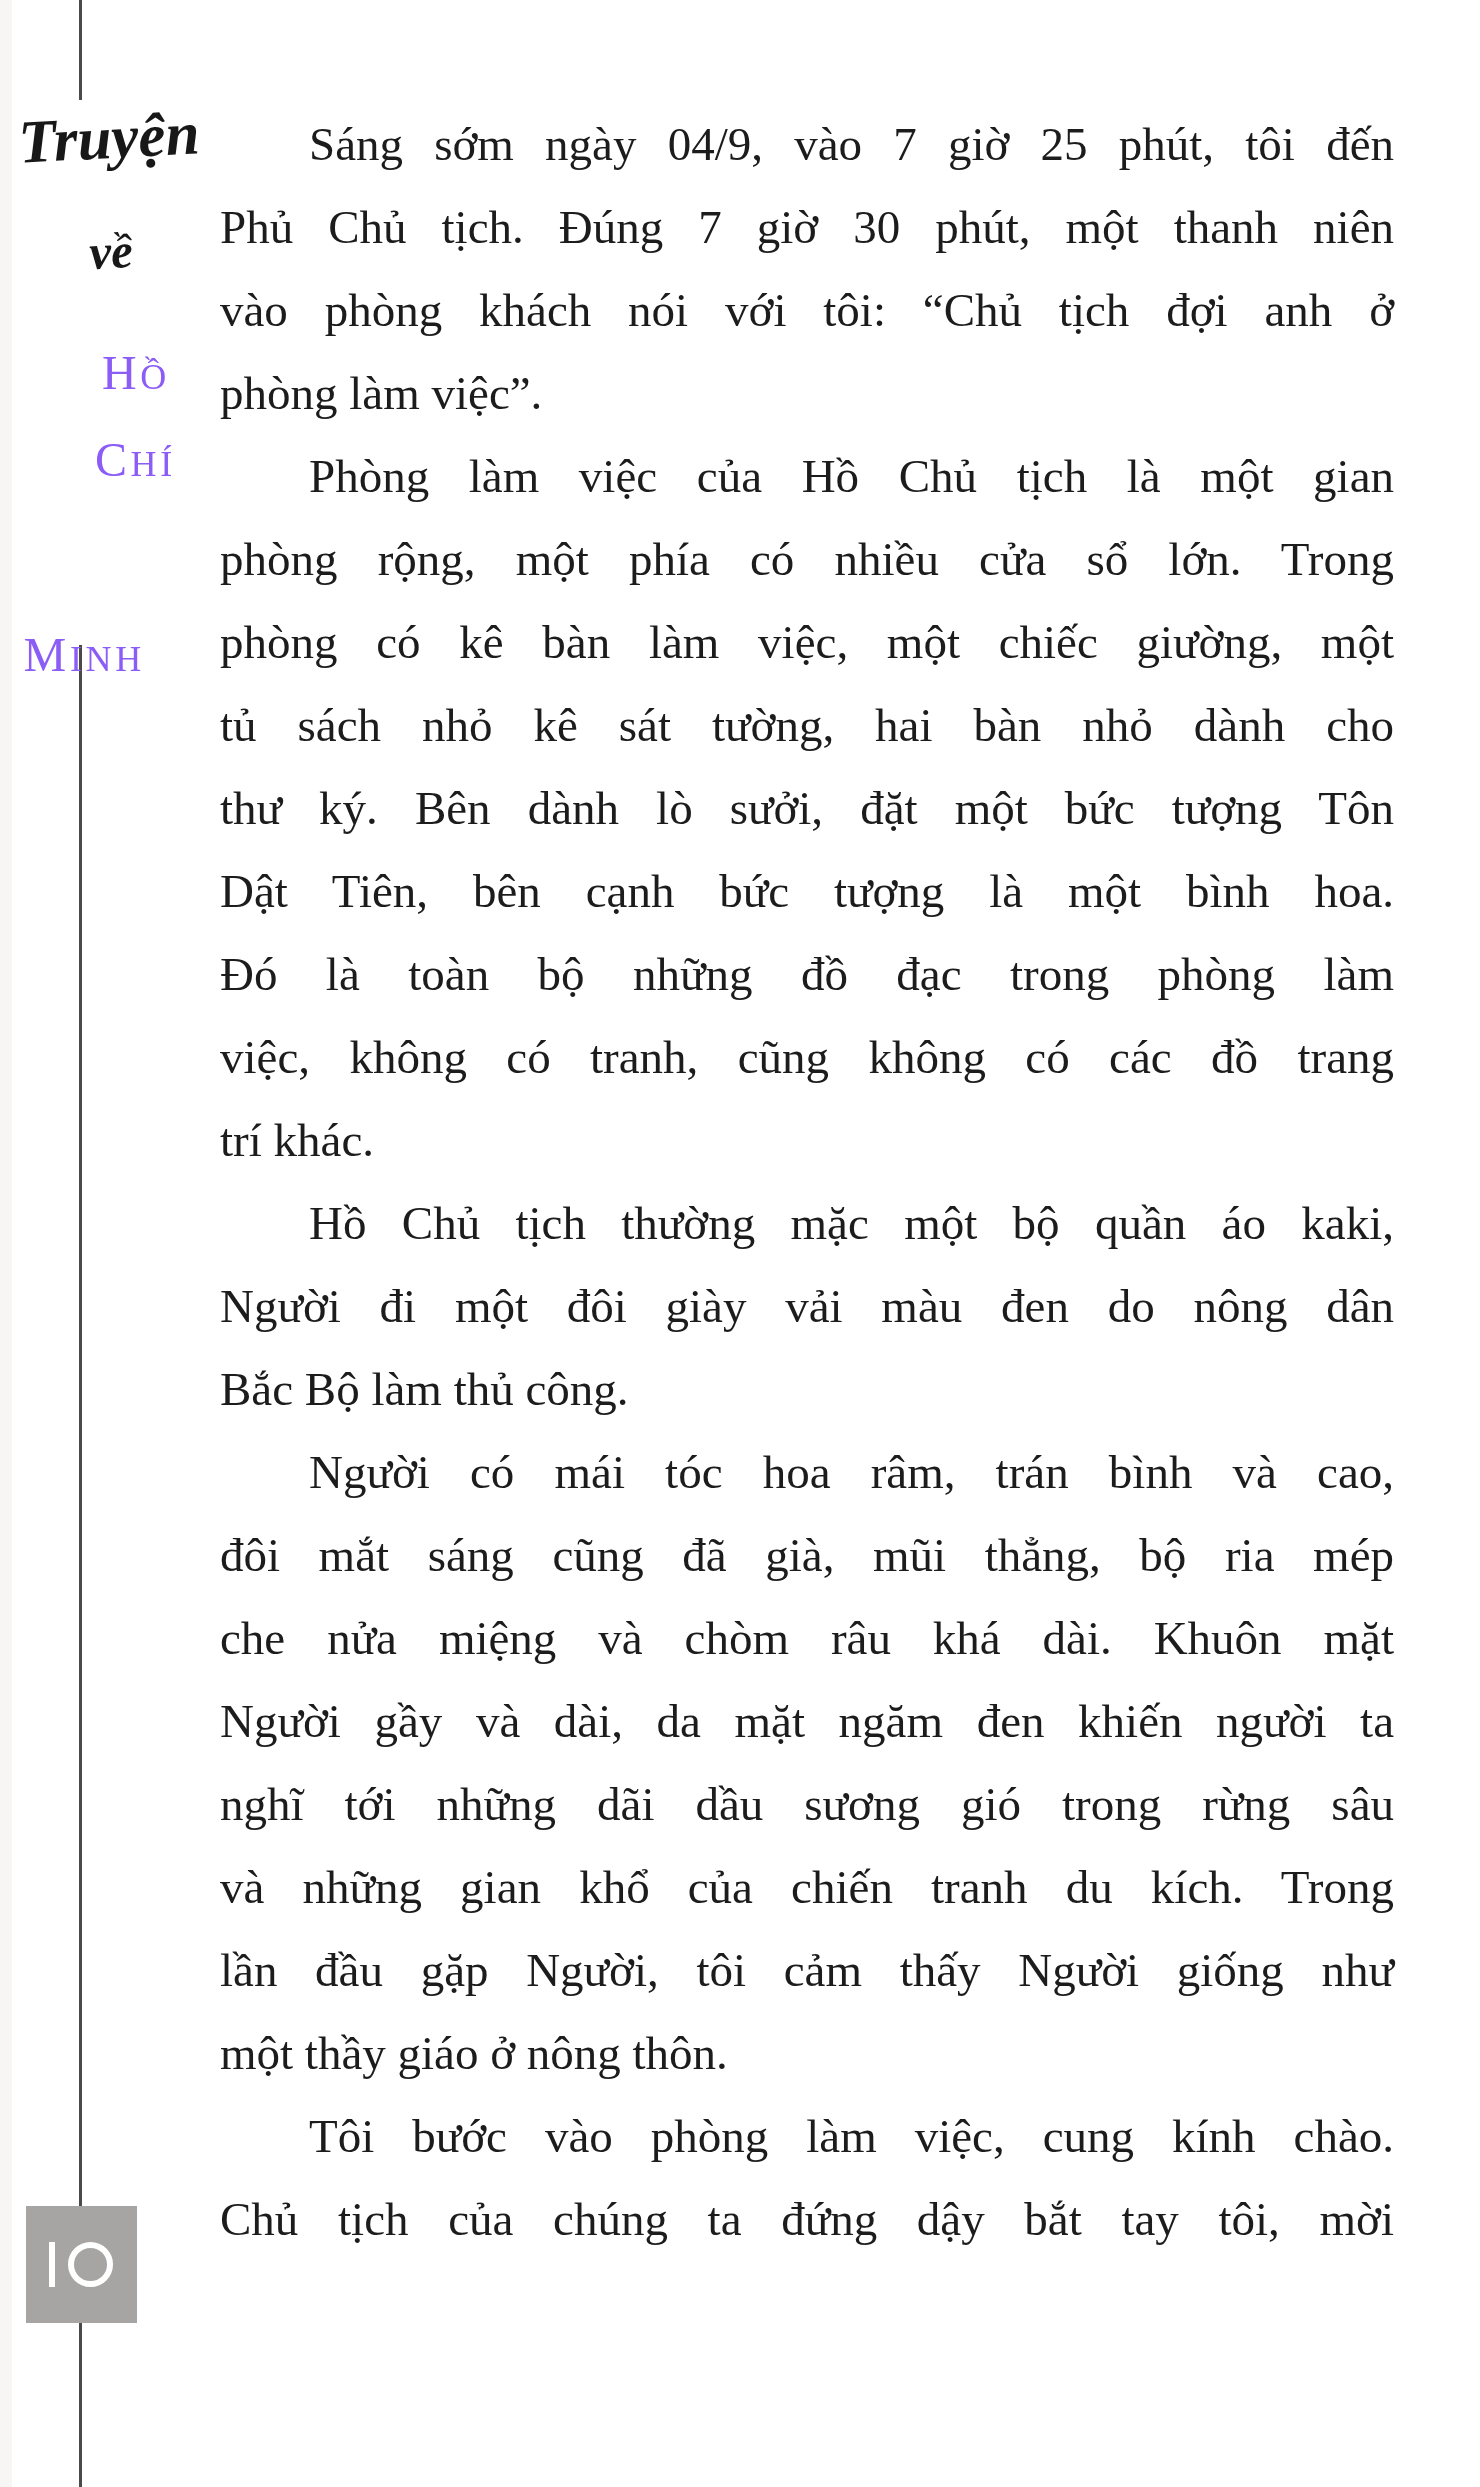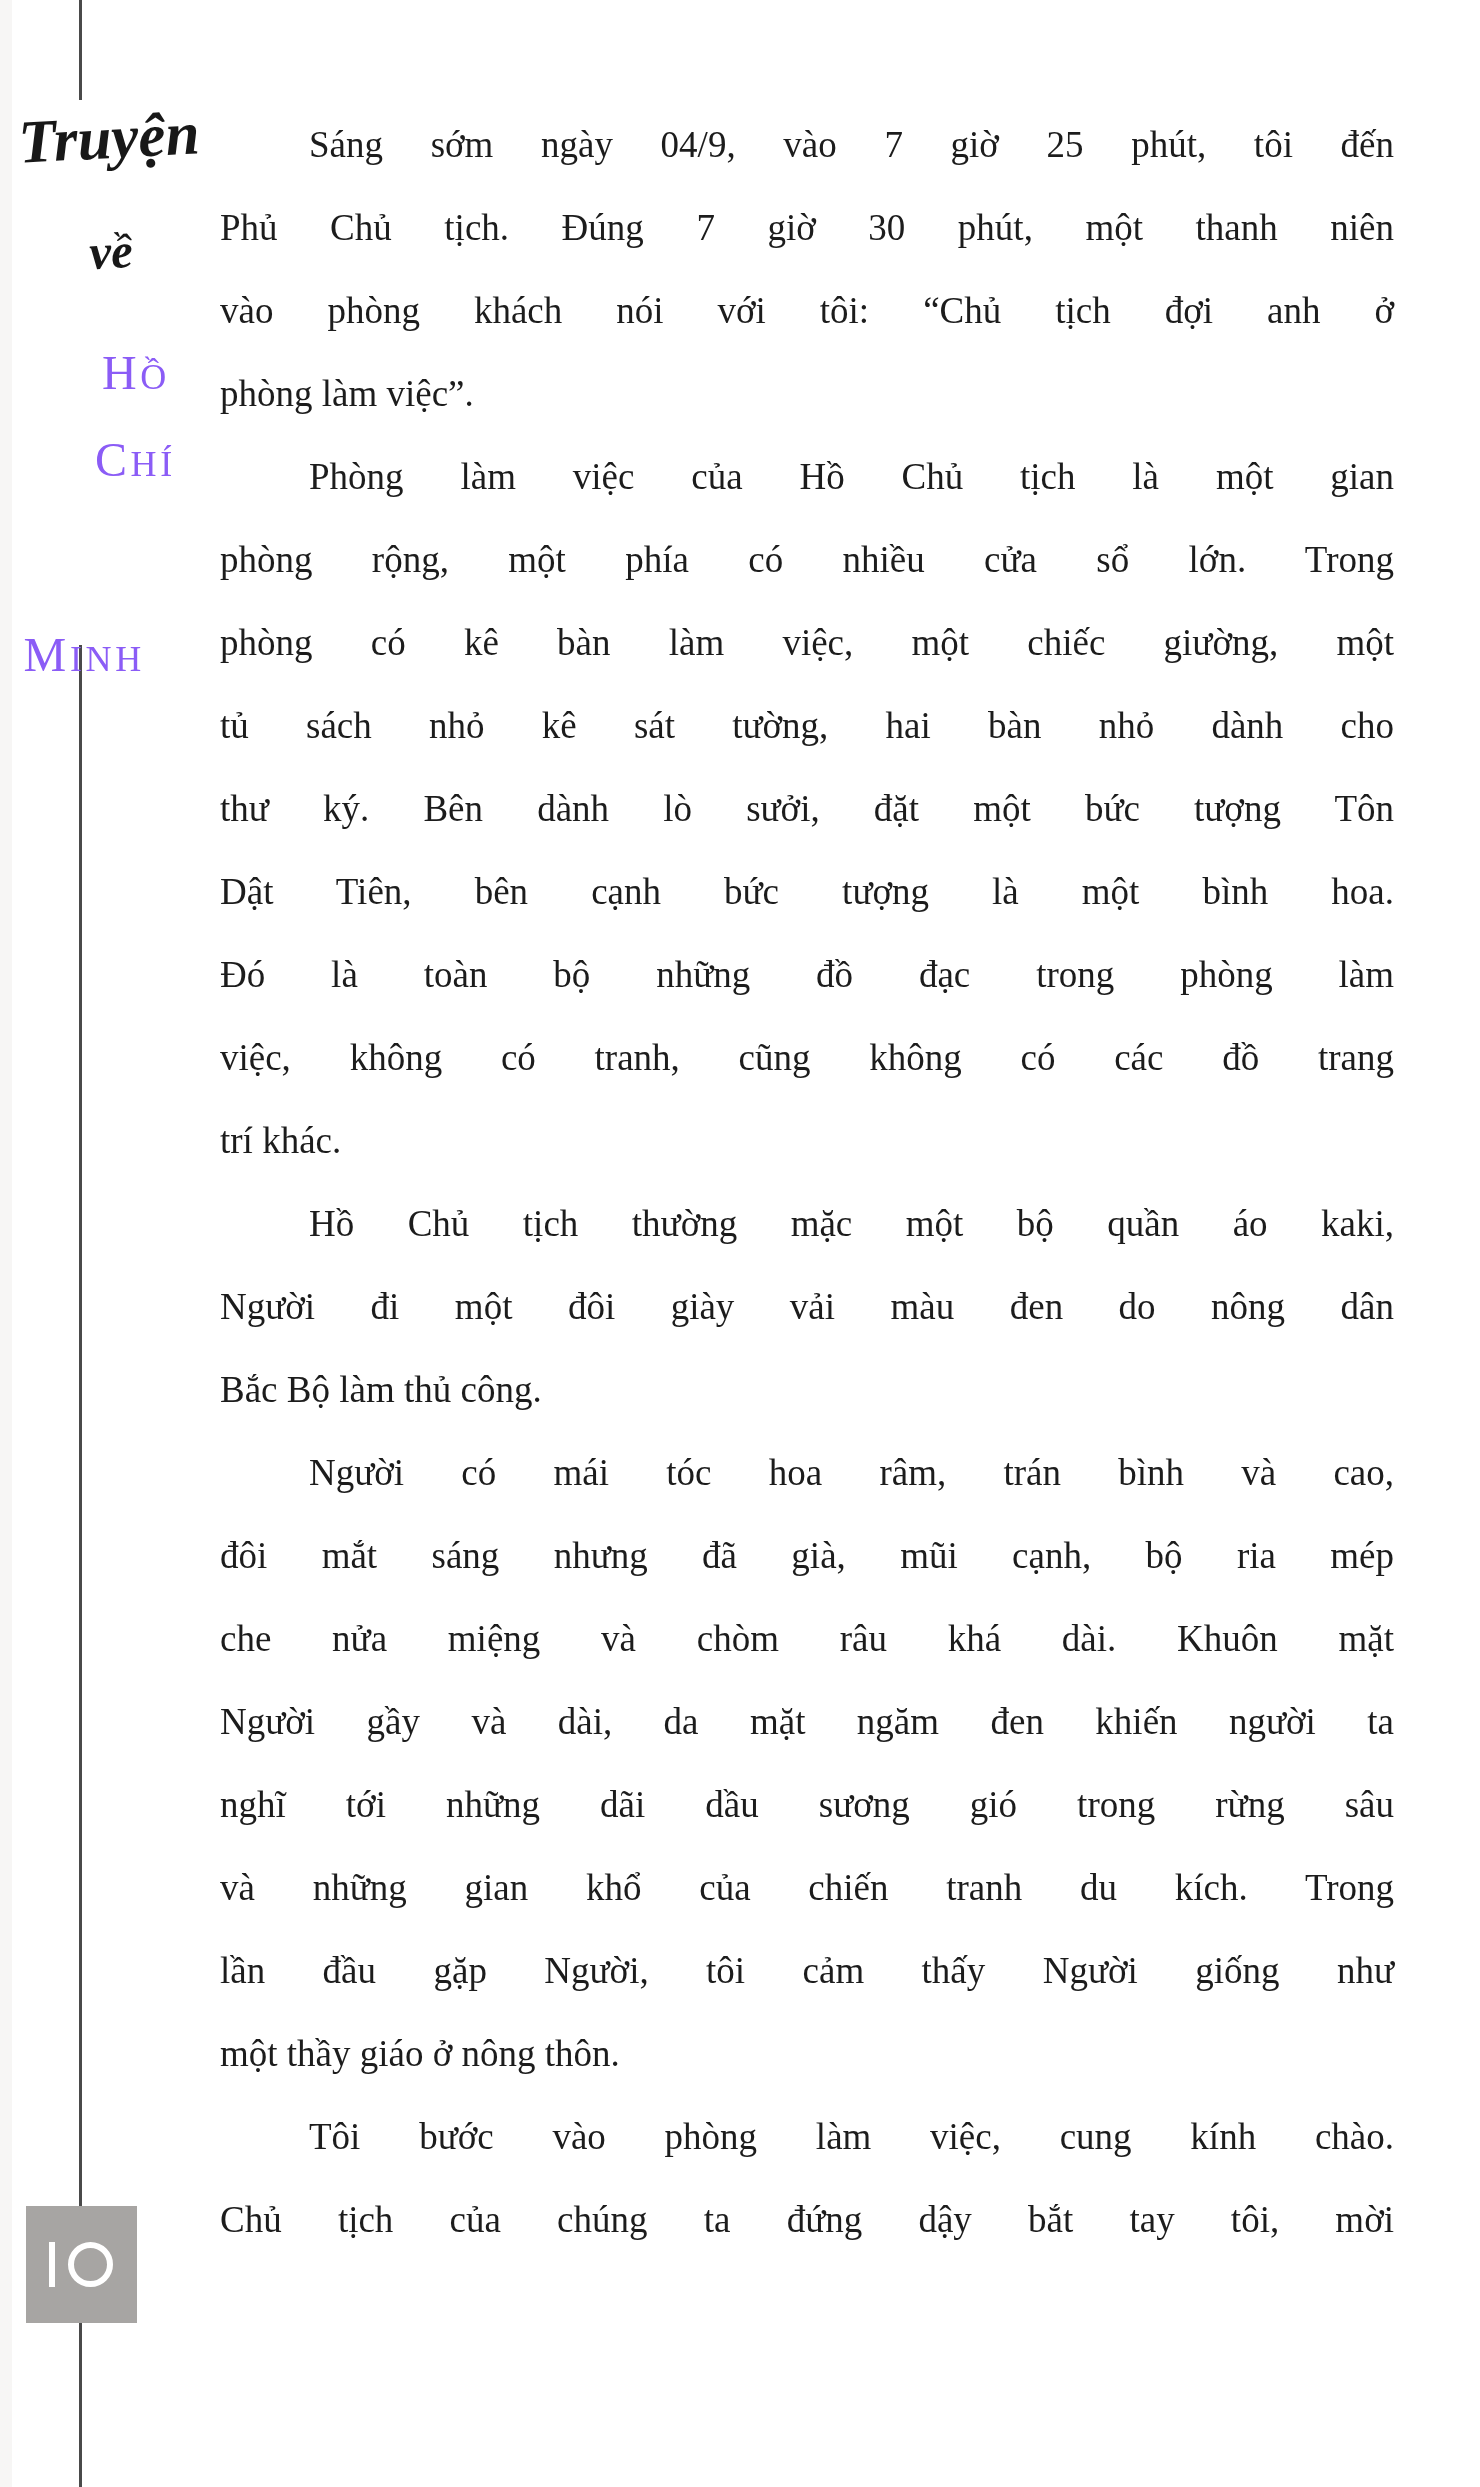--- a/index.html
+++ b/index.html
@@ -47,21 +47,21 @@
     white-space:nowrap;
   }
   .side-caps .cap-big{font-size:48px;}
   .side-caps .cap-small{font-size:36px;}
   #side-caps-0{left:43px;width:127px;top:345px;}
   #side-caps-1{left:45px;width:131px;top:432px;}
   #side-caps-2{left:18px;width:127px;top:579px;margin-top:48px;}
 
   .body-text{
     position:absolute;left:220px;top:103px;width:1174px;
-    font-size:37px;line-height:83px;
+    font-size:47px;line-height:83px;
     color:var(--text);
     text-align:justify;
     text-justify:inter-word;
   }
   .bline{height:83px;text-align:justify;}
   .bline.jfull{text-align-last:justify;}
   .bline.indent{padding-left:89px;}
 
   .page-badge{
     position:absolute;left:25.5px;top:2206px;width:111px;height:117px;
@@ -110,21 +110,21 @@
       <div class="bline jfull">tủ sách nhỏ kê sát tường, hai bàn nhỏ dành cho</div>
       <div class="bline jfull">thư ký. Bên dành lò sưởi, đặt một bức tượng Tôn</div>
       <div class="bline jfull">Dật Tiên, bên cạnh bức tượng là một bình hoa.</div>
       <div class="bline jfull">Đó là toàn bộ những đồ đạc trong phòng làm</div>
       <div class="bline jfull">việc, không có tranh, cũng không có các đồ trang</div>
       <div class="bline">trí khác.</div>
       <div class="bline indent jfull">Hồ Chủ tịch thường mặc một bộ quần áo kaki,</div>
       <div class="bline jfull">Người đi một đôi giày vải màu đen do nông dân</div>
       <div class="bline">Bắc Bộ làm thủ công.</div>
       <div class="bline indent jfull">Người có mái tóc hoa râm, trán bình và cao,</div>
-      <div class="bline jfull">đôi mắt sáng nhưng đã già, mũi cạnh, bộ ria mép</div>
+      <div class="bline jfull">đôi mắt sáng cũng đã già, mũi thẳng, bộ ria mép</div>
       <div class="bline jfull">che nửa miệng và chòm râu khá dài. Khuôn mặt</div>
       <div class="bline jfull">Người gầy và dài, da mặt ngăm đen khiến người ta</div>
       <div class="bline jfull">nghĩ tới những dãi dầu sương gió trong rừng sâu</div>
       <div class="bline jfull">và những gian khổ của chiến tranh du kích. Trong</div>
       <div class="bline jfull">lần đầu gặp Người, tôi cảm thấy Người giống như</div>
       <div class="bline">một thầy giáo ở nông thôn.</div>
       <div class="bline indent jfull">Tôi bước vào phòng làm việc, cung kính chào.</div>
       <div class="bline jfull">Chủ tịch của chúng ta đứng dậy bắt tay tôi, mời</div>
     </div>
 

